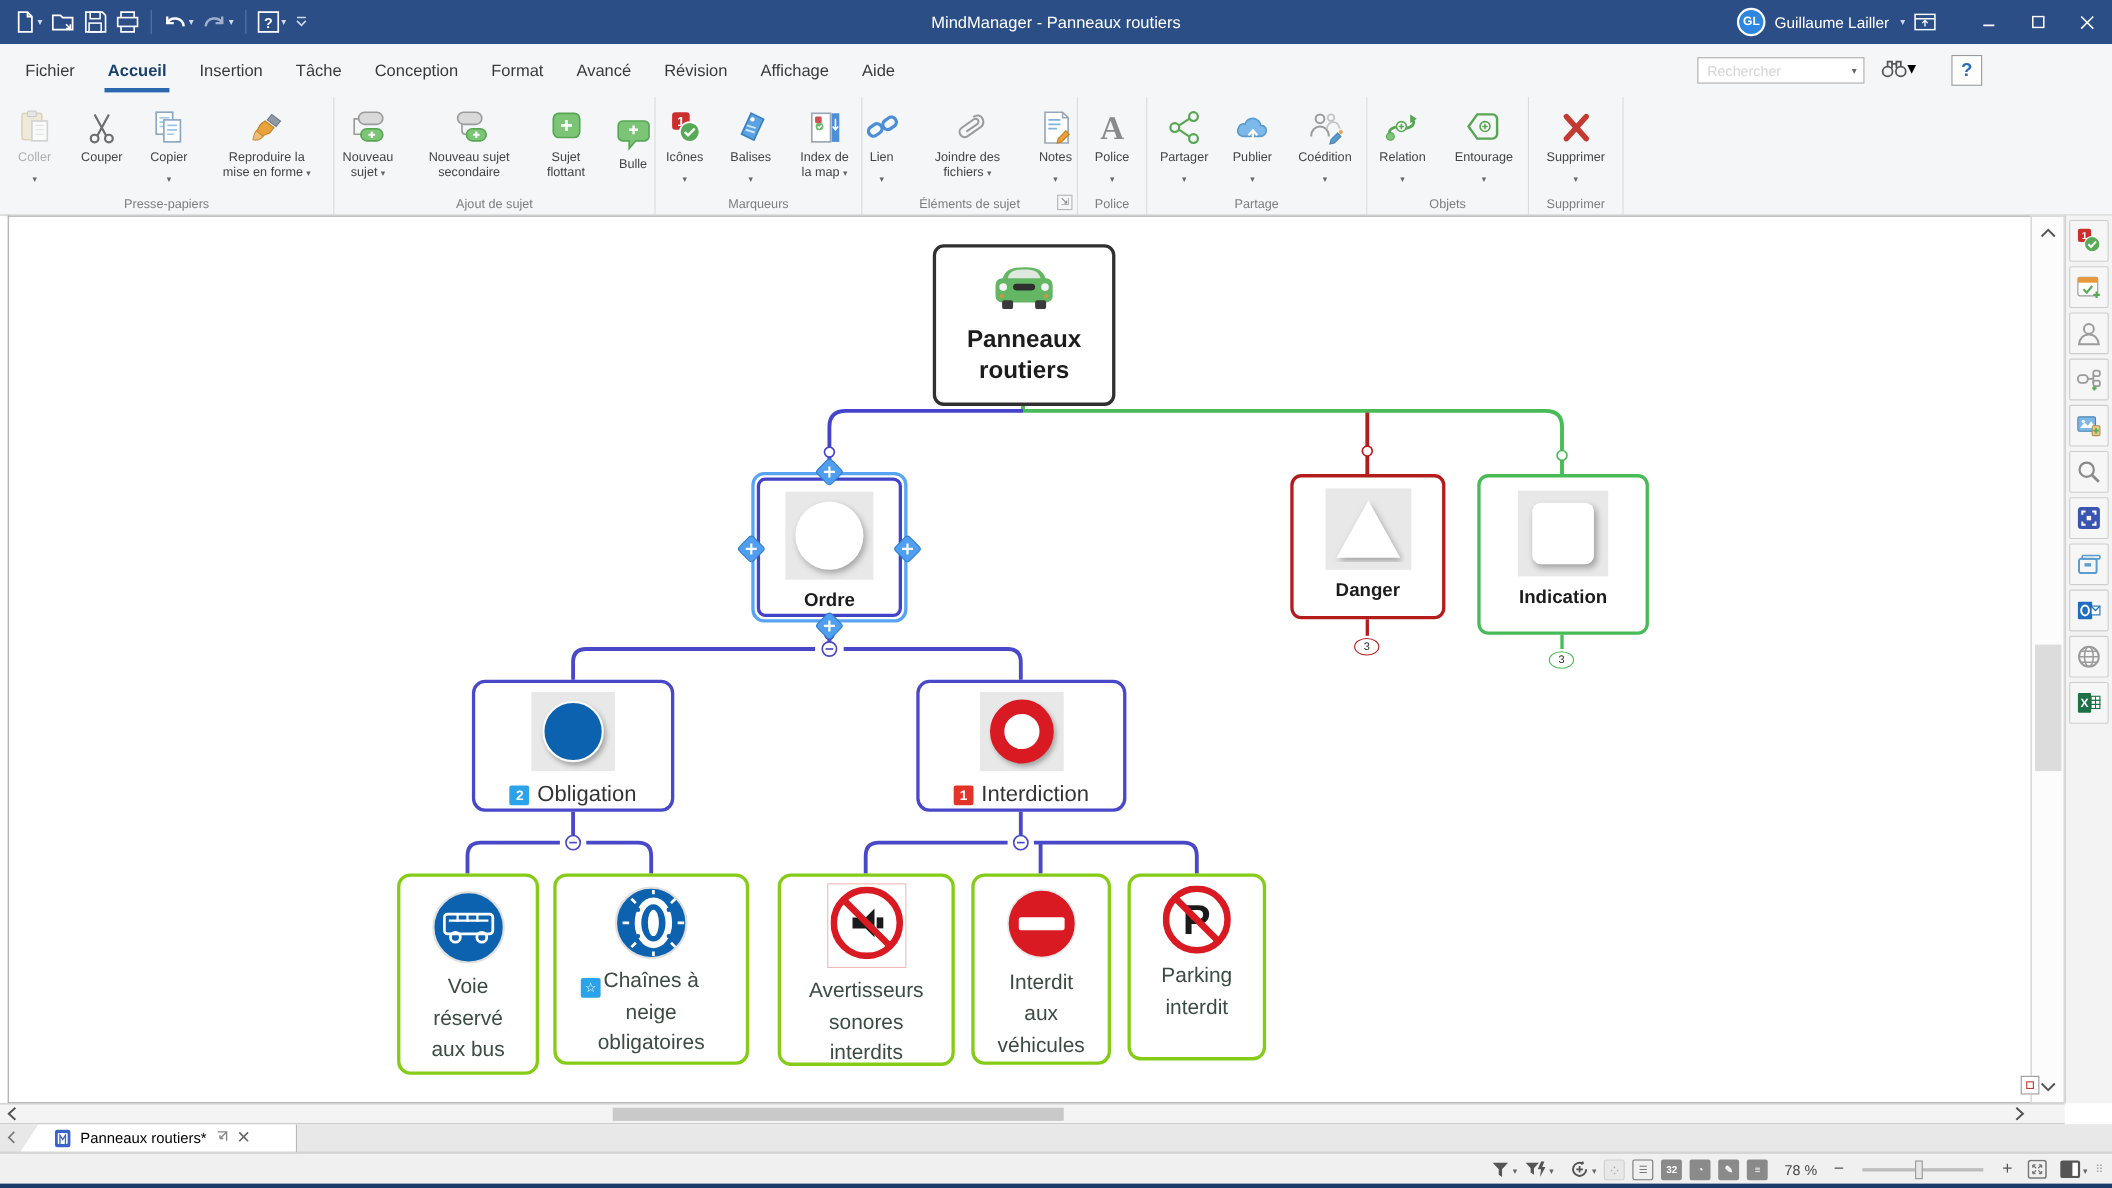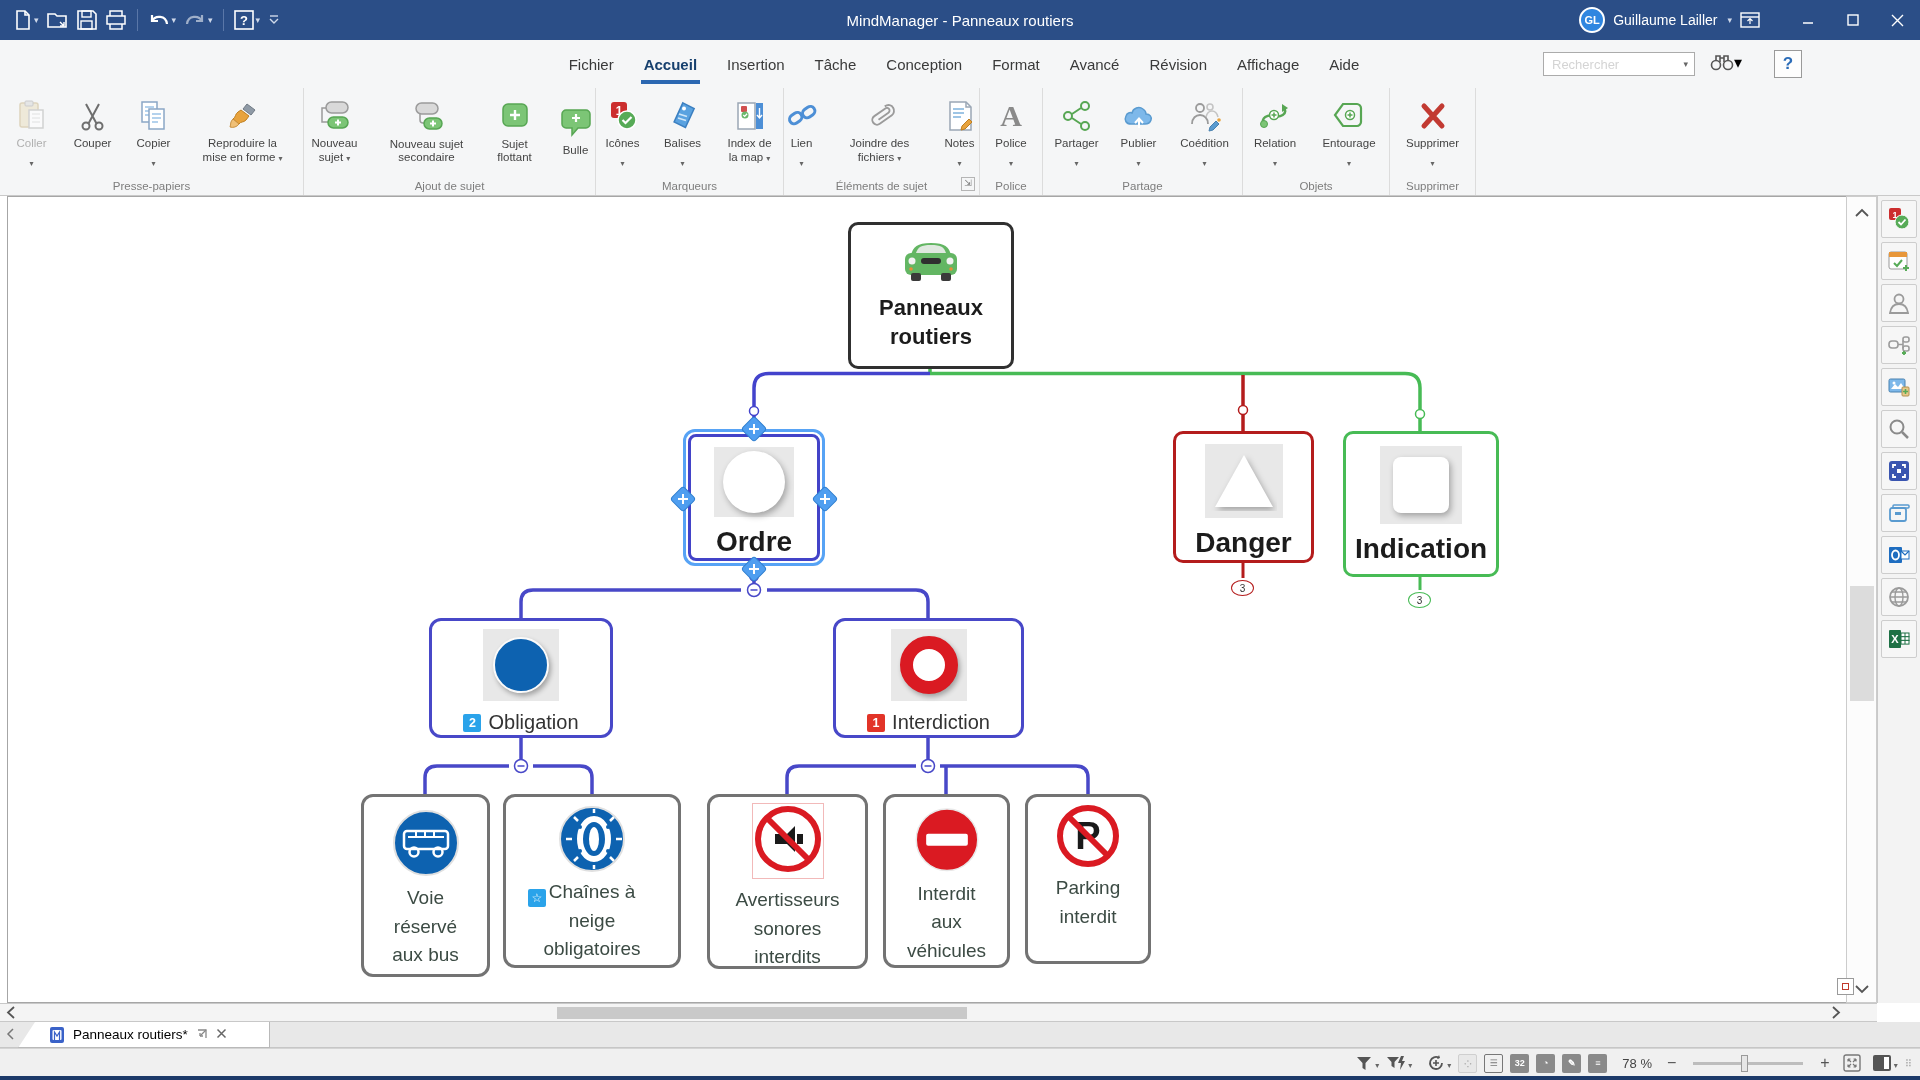--- a/index.html
+++ b/index.html
@@ -13,21 +13,21 @@
 .qat svg { display:block; }
 .qsep { width:1px; height:22px; background:#5a77a8; margin:0 6px; }
 .qarr { color:#cfd9ea; font-size:9px; margin-left:2px; }
 #title-text { position:absolute; left:0; right:0; text-align:center; color:#fff; font-size:15px; pointer-events:none; }
 #user-area { position:absolute; right:160px; top:0; height:40px; display:flex; align-items:center; gap:8px; }
 #avatar { width:26px; height:26px; border-radius:50%; background:#2f86e0; border:2px solid #ffffff; color:#fff; font-size:11px; font-weight:bold; display:flex; align-items:center; justify-content:center; }
 #user-name { color:#fff; font-size:14px; }
 .winbtn { position:absolute; top:0; width:45px; height:40px; display:flex; align-items:center; justify-content:center; }
 
 
-#tabrow { position:absolute; left:0; top:40px; width:1920px; height:48px; background:#f5f6f7; display:flex; align-items:center;justify-content:center; }
+#tabrow { position:absolute; left:0; top:40px; width:1920px; height:48px; background:#f5f6f7; display:flex; align-items:center; }
 .mtab { font-size:15px; color:#3a3a3a; padding:0 15px; height:48px; display:flex; align-items:center; position:relative; }
 .mtab.active { color:#17406e; font-weight:bold; }
 .mtab.active::after { content:""; position:absolute; left:12px; right:12px; bottom:4px; height:4px; background:#2b67b1; }
 #searchbox { position:absolute; right:225px; top:12px; width:152px; height:24px; background:#fff; border:1px solid #ababab; display:flex; align-items:center; }
 #searchbox .ph { flex:1; color:#d4d4d4; font-size:13px; padding-left:8px; }
 #searchbox .sarr { color:#666; font-size:9px; padding-right:6px; }
 #binoc { position:absolute; right:178px; top:12px; display:flex; align-items:center; }
 #helpbtn { position:absolute; right:118px; top:10px; width:28px; height:28px; border:1px solid #9a9a9a; background:#fdfdfd; color:#2b6cb8; font-weight:bold; font-size:17px; display:flex; align-items:center; justify-content:center; }
 
 
@@ -54,28 +54,28 @@
 #fitbtn { position:absolute; left:1837px; top:782px; width:17px; height:17px; border:1px solid #9a9a9a; background:#fff; display:flex; align-items:center; justify-content:center; }
 #fitbtn .inner { width:7px; height:7px; border:1px solid #c0392b; }
 
 
 .node { position:absolute; background:#fff; }
 #n-root { left:848px; top:26px; width:166px; height:147px; border:3px solid #303030; border-radius:10px; display:flex; flex-direction:column; align-items:center; }
 #n-root .lbl { font-size:22px; font-weight:bold; color:#1c1c1c; line-height:29px; text-align:center; margin-top:6px; }
 .gsq { background:#e8e8e8; display:flex; align-items:center; justify-content:center; }
 #n-ordre-sel { position:absolute; left:683px; top:233px; width:142px; height:137px; border:3px solid #57a3f5; border-radius:12px; background:#fff; padding:2px; }
 #n-ordre { width:100%; height:100%; border:3px solid #4343c8; border-radius:8px; display:flex; flex-direction:column; align-items:center; background:#fff; }
-#n-ordre .lbl, #n-danger .lbl, #n-indication .lbl { font-size:28px; font-weight:bold; color:#1c1c1c; margin-top:9px; }
+#n-ordre .lbl, #n-danger .lbl, #n-indication .lbl { font-size:17px; font-weight:bold; color:#1c1c1c; margin-top:9px; }
 #n-danger { left:1173px; top:235px; width:141px; height:132px; border:3.5px solid #b41c1c; border-radius:10px; display:flex; flex-direction:column; align-items:center; }
 #n-indication { left:1343px; top:235px; width:156px; height:146px; border:3.5px solid #47bb55; border-radius:10px; display:flex; flex-direction:column; align-items:center; }
 #n-obligation { left:429px; top:422px; width:184px; height:120px; border:3px solid #4848c8; border-radius:12px; display:flex; flex-direction:column; align-items:center; }
 #n-interdiction { left:833px; top:422px; width:191px; height:120px; border:3px solid #4848c8; border-radius:12px; display:flex; flex-direction:column; align-items:center; }
 .lblrow { display:flex; align-items:center; gap:7px; margin-top:10px; font-size:20px; color:#333; }
 .numbadge { width:18px; height:18px; border-radius:2px; color:#fff; font-size:12.5px; font-weight:bold; display:flex; align-items:center; justify-content:center; }
-.leaf { border:3px solid #737373; border-radius:12px; display:flex; flex-direction:column; align-items:center; }
+.leaf { border:3px solid #84cc16; border-radius:12px; display:flex; flex-direction:column; align-items:center; }
 #n-voie { left:361px; top:598px; width:129px; height:183px; }
 #n-chaines { left:503px; top:598px; width:178px; height:174px; }
 #n-avert { left:707px; top:598px; width:161px; height:175px; }
 #n-interditv { left:883px; top:598px; width:127px; height:174px; }
 #n-parking { left:1025px; top:598px; width:126px; height:170px; }
 .leaf .lines { margin-top:7px; text-align:center; font-size:19px; color:#3c4b44; line-height:28.5px; }
 .collapse-badge { position:absolute; width:23px; height:16px; border-radius:50%; background:#fff; display:flex; align-items:center; justify-content:center; font-size:10px; }
 #cb-danger { left:1231px; top:384px; border:1.5px solid #b41c1c; color:#333; }
 #cb-indication { left:1408px; top:396px; border:1.5px solid #47bb55; color:#333; }
 .starbadge { position:absolute; left:22px; top:92px; width:18px; height:18px; background:#2aa3ea; border-radius:2px; color:#fff; font-size:12px; display:flex; align-items:center; justify-content:center; }

